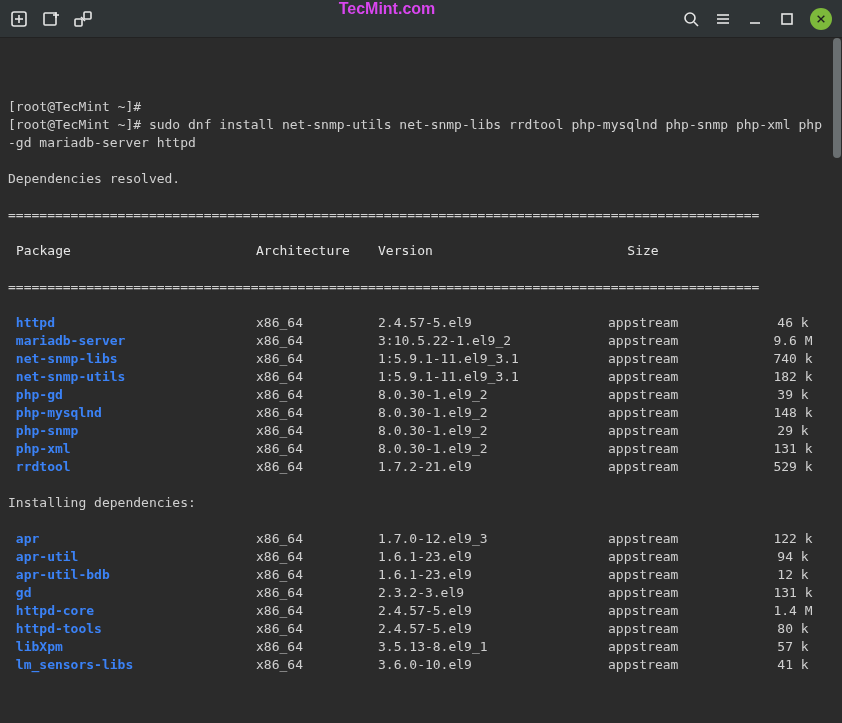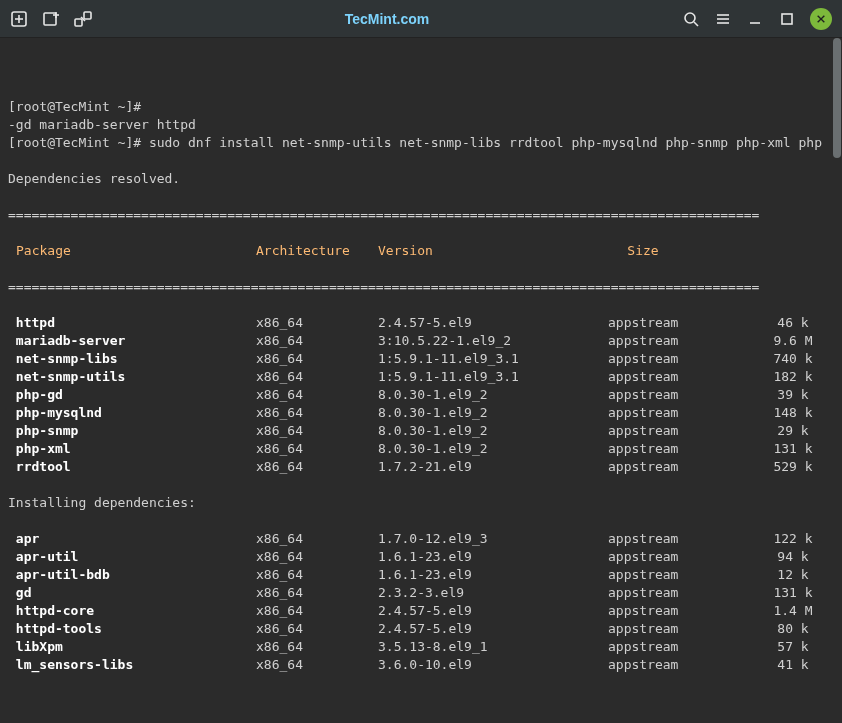--- a/index.html
+++ b/index.html
@@ -9,25 +9,24 @@
     font-size: 13px;
     color: #d0d0d0;
     width: 842px;
     height: 723px;
     overflow: hidden;
   }
   .titlebar {
     height: 38px;
     background: #2f3436;
     display: flex;
-    align-items: center;
     padding: 0 10px;
-    color: #7dd3fc;
+    color: #d946ef;
     font-family: sans-serif;
-    font-size: 14px;
+    font-size: 16px;
     border-bottom: 1px solid #222;
   }
   .tb-left, .tb-right { display: flex; align-items: center; gap: 14px; }
   .tb-left { flex: 0 0 auto; }
   .tb-center { flex: 1; text-align: center; font-weight: 600; }
   .tb-right { flex: 0 0 auto; }
   .tb-icon { width: 18px; height: 18px; display: inline-flex; align-items: center; justify-content: center; }
   .tb-icon svg { stroke: #e6e6e6; fill: none; stroke-width: 1.6; }
   .close-btn {
     width: 22px; height: 22px; border-radius: 50%;
@@ -51,22 +50,22 @@
   }
   .scrollbar-thumb {
     position: absolute;
     right: 1px; top: 0;
     width: 8px;
     height: 120px;
     background: #6a6f71;
     border-radius: 4px;
   }
   .eqline { color: #d0d0d0; }
-  .hdr-row { color: #fdba74; }
-  .pkg { color: #ffffff; font-weight: bold; }
+  .hdr-row { color: #e5e5e5; }
+  .pkg { color: #3b82f6; font-weight: bold; }
   .dim { color: #d0d0d0; }
   .row { display: flex; }
   .col-pkg  { width: 248px; }
   .col-arch { width: 122px; }
   .col-ver  { width: 230px; }
   .col-repo { width: 150px; }
   .col-size { width: 70px; text-align: center; }
 </style>
 </head>
 <body>
@@ -125,21 +124,21 @@
           <line x1="4" y1="4" x2="14" y2="14"></line>
           <line x1="14" y1="4" x2="4" y2="14"></line>
         </svg>
     </span>
   </div>
 </div>
 
 <div class="terminal">
 
 
-<div>[root@TecMint ~]# </div><div>-gd mariadb-server httpd</div><div>[root@TecMint ~]# sudo dnf install net-snmp-utils net-snmp-libs rrdtool php-mysqlnd php-snmp php-xml php</div>
+<div>[root@TecMint ~]# </div><div>[root@TecMint ~]# sudo dnf install net-snmp-utils net-snmp-libs rrdtool php-mysqlnd php-snmp php-xml php</div><div>-gd mariadb-server httpd</div>
 <div>Dependencies resolved.</div>
 <div class="eqline">================================================================================================</div>
 <div class="row hdr-row">
  <span class="col-pkg" style="padding-left:8px">Package</span><span class="col-arch">Architecture</span><span class="col-ver">Version</span><span class="col-size">Size</span>
 </div>
 <div class="eqline">================================================================================================</div>
 <div id="installing-rows"><div class="row"><span class="col-pkg"> <span class="pkg">httpd</span></span><span class="col-arch dim">x86_64</span><span class="col-ver dim">2.4.57-5.el9</span><span class="col-repo dim">appstream</span><span class="col-size dim">46 k</span></div><div class="row"><span class="col-pkg"> <span class="pkg">mariadb-server</span></span><span class="col-arch dim">x86_64</span><span class="col-ver dim">3:10.5.22-1.el9_2</span><span class="col-repo dim">appstream</span><span class="col-size dim">9.6 M</span></div><div class="row"><span class="col-pkg"> <span class="pkg">net-snmp-libs</span></span><span class="col-arch dim">x86_64</span><span class="col-ver dim">1:5.9.1-11.el9_3.1</span><span class="col-repo dim">appstream</span><span class="col-size dim">740 k</span></div><div class="row"><span class="col-pkg"> <span class="pkg">net-snmp-utils</span></span><span class="col-arch dim">x86_64</span><span class="col-ver dim">1:5.9.1-11.el9_3.1</span><span class="col-repo dim">appstream</span><span class="col-size dim">182 k</span></div><div class="row"><span class="col-pkg"> <span class="pkg">php-gd</span></span><span class="col-arch dim">x86_64</span><span class="col-ver dim">8.0.30-1.el9_2</span><span class="col-repo dim">appstream</span><span class="col-size dim">39 k</span></div><div class="row"><span class="col-pkg"> <span class="pkg">php-mysqlnd</span></span><span class="col-arch dim">x86_64</span><span class="col-ver dim">8.0.30-1.el9_2</span><span class="col-repo dim">appstream</span><span class="col-size dim">148 k</span></div><div class="row"><span class="col-pkg"> <span class="pkg">php-snmp</span></span><span class="col-arch dim">x86_64</span><span class="col-ver dim">8.0.30-1.el9_2</span><span class="col-repo dim">appstream</span><span class="col-size dim">29 k</span></div><div class="row"><span class="col-pkg"> <span class="pkg">php-xml</span></span><span class="col-arch dim">x86_64</span><span class="col-ver dim">8.0.30-1.el9_2</span><span class="col-repo dim">appstream</span><span class="col-size dim">131 k</span></div><div class="row"><span class="col-pkg"> <span class="pkg">rrdtool</span></span><span class="col-arch dim">x86_64</span><span class="col-ver dim">1.7.2-21.el9</span><span class="col-repo dim">appstream</span><span class="col-size dim">529 k</span></div></div>
 <div>Installing dependencies:</div>
 <div id="dependency-rows"><div class="row"><span class="col-pkg"> <span class="pkg">apr</span></span><span class="col-arch dim">x86_64</span><span class="col-ver dim">1.7.0-12.el9_3</span><span class="col-repo dim">appstream</span><span class="col-size dim">122 k</span></div><div class="row"><span class="col-pkg"> <span class="pkg">apr-util</span></span><span class="col-arch dim">x86_64</span><span class="col-ver dim">1.6.1-23.el9</span><span class="col-repo dim">appstream</span><span class="col-size dim">94 k</span></div><div class="row"><span class="col-pkg"> <span class="pkg">apr-util-bdb</span></span><span class="col-arch dim">x86_64</span><span class="col-ver dim">1.6.1-23.el9</span><span class="col-repo dim">appstream</span><span class="col-size dim">12 k</span></div><div class="row"><span class="col-pkg"> <span class="pkg">gd</span></span><span class="col-arch dim">x86_64</span><span class="col-ver dim">2.3.2-3.el9</span><span class="col-repo dim">appstream</span><span class="col-size dim">131 k</span></div><div class="row"><span class="col-pkg"> <span class="pkg">httpd-core</span></span><span class="col-arch dim">x86_64</span><span class="col-ver dim">2.4.57-5.el9</span><span class="col-repo dim">appstream</span><span class="col-size dim">1.4 M</span></div><div class="row"><span class="col-pkg"> <span class="pkg">httpd-tools</span></span><span class="col-arch dim">x86_64</span><span class="col-ver dim">2.4.57-5.el9</span><span class="col-repo dim">appstream</span><span class="col-size dim">80 k</span></div><div class="row"><span class="col-pkg"> <span class="pkg">libXpm</span></span><span class="col-arch dim">x86_64</span><span class="col-ver dim">3.5.13-8.el9_1</span><span class="col-repo dim">appstream</span><span class="col-size dim">57 k</span></div><div class="row"><span class="col-pkg"> <span class="pkg">lm_sensors-libs</span></span><span class="col-arch dim">x86_64</span><span class="col-ver dim">3.6.0-10.el9</span><span class="col-repo dim">appstream</span><span class="col-size dim">41 k</span></div></div>
 

